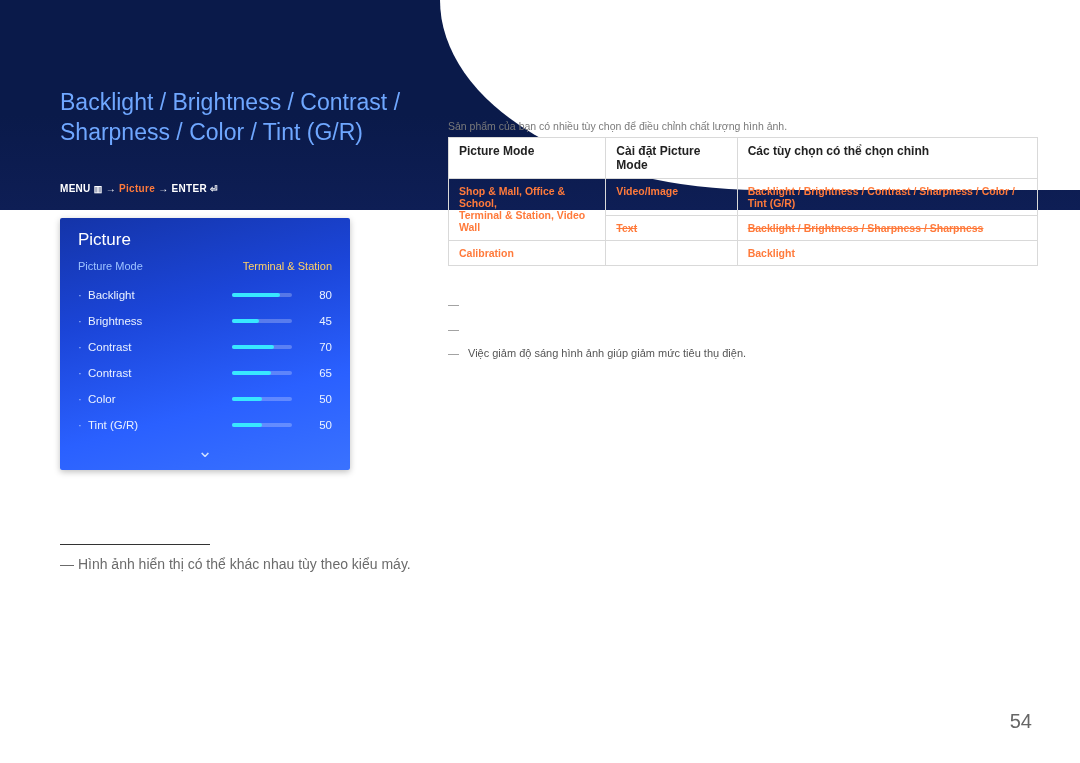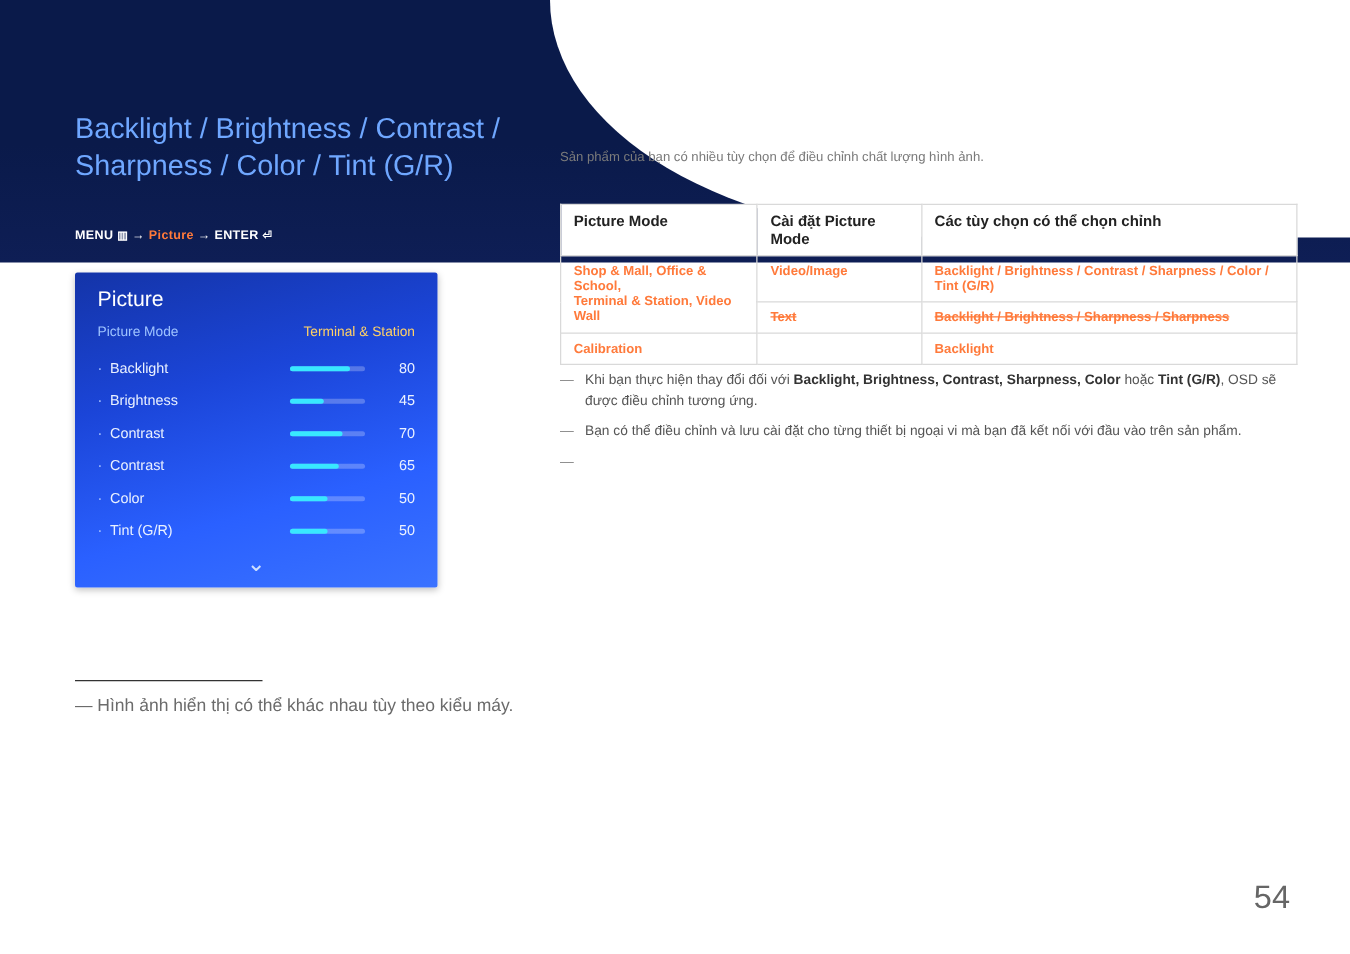--- a/index.html
+++ b/index.html
@@ -52,21 +52,21 @@
     font-weight: bold;
   }
   .menu-path .hl { color: #ff7a3b; }
   .menu-path .ico { font-size: 9px; }
   .right-top {
     position: absolute;
     left: 448px; top: 120px; right: 50px;
     color: #6b6b6b;
     font-size: 10.5px;
   }
-  .intro { margin-bottom: 31px; color:#7a7a7a; }
+  .intro { margin-bottom: 5px; color:#7a7a7a; }
   .table {
     width: 590px;
     border-collapse: collapse;
     font-size: 10.5px;
   }
   .table th, .table td {
     border: 1px solid #d9d9d9;
     padding: 6px 10px;
     vertical-align: top;
     text-align: left;
@@ -144,21 +144,21 @@
   }
   .bullets .row {
     display:flex; padding:4px 0; line-height:1.5;
   }
   .bullets .dash { width:20px; color:#888; }
   .bullets .txt { flex:1; }
   .bullets b { color:#333; font-weight:700; }
   .pagenum {
     position:absolute;
     right:48px; bottom:30px;
-    font-size:26px; color:#666;
+    font-size:20px; color:#666;
   }
 </style>
 </head>
 <body>
 
 <div class="top-band"></div>
 <div class="corner-wedge"></div>
 
 <div class="page-title">Backlight / Brightness / Contrast / Sharpness / Color / Tint (G/R)</div>
 
@@ -264,26 +264,23 @@
     </div>
   <div class="osd-more">⌄</div>
 </div>
 
 <div class="footnote-sep"></div>
 <div class="footnote">― <span>Hình ảnh hiển thị có thể khác nhau tùy theo kiểu máy.</span></div>
 
 <div class="bullets">
   <div class="row">
     <span class="dash">―</span>
-    <span class="txt">
-      <span>Khi bạn thực hiện thay đổi đối với </span><b>Backlight, Brightness, Contrast, Sharpness, Color</b><span> hoặc </span><b>Tint (G/R)</b><span>, OSD sẽ được điều chỉnh tương ứng.</span>
-    </span>
   </div>
   <div class="row">
     <span class="dash">―</span>
-    <span class="txt">Bạn có thể điều chỉnh và lưu cài đặt cho từng thiết bị ngoại vi mà bạn đã kết nối với đầu vào trên sản phẩm.</span>
   </div>
   <div class="row">
     <span class="dash">―</span>
+    <span class="txt">Việc giảm độ sáng hình ảnh giúp giảm mức tiêu thụ điện.</span>
   </div>
 </div>
 
 <div class="pagenum">54</div>
 
 </body></html>

